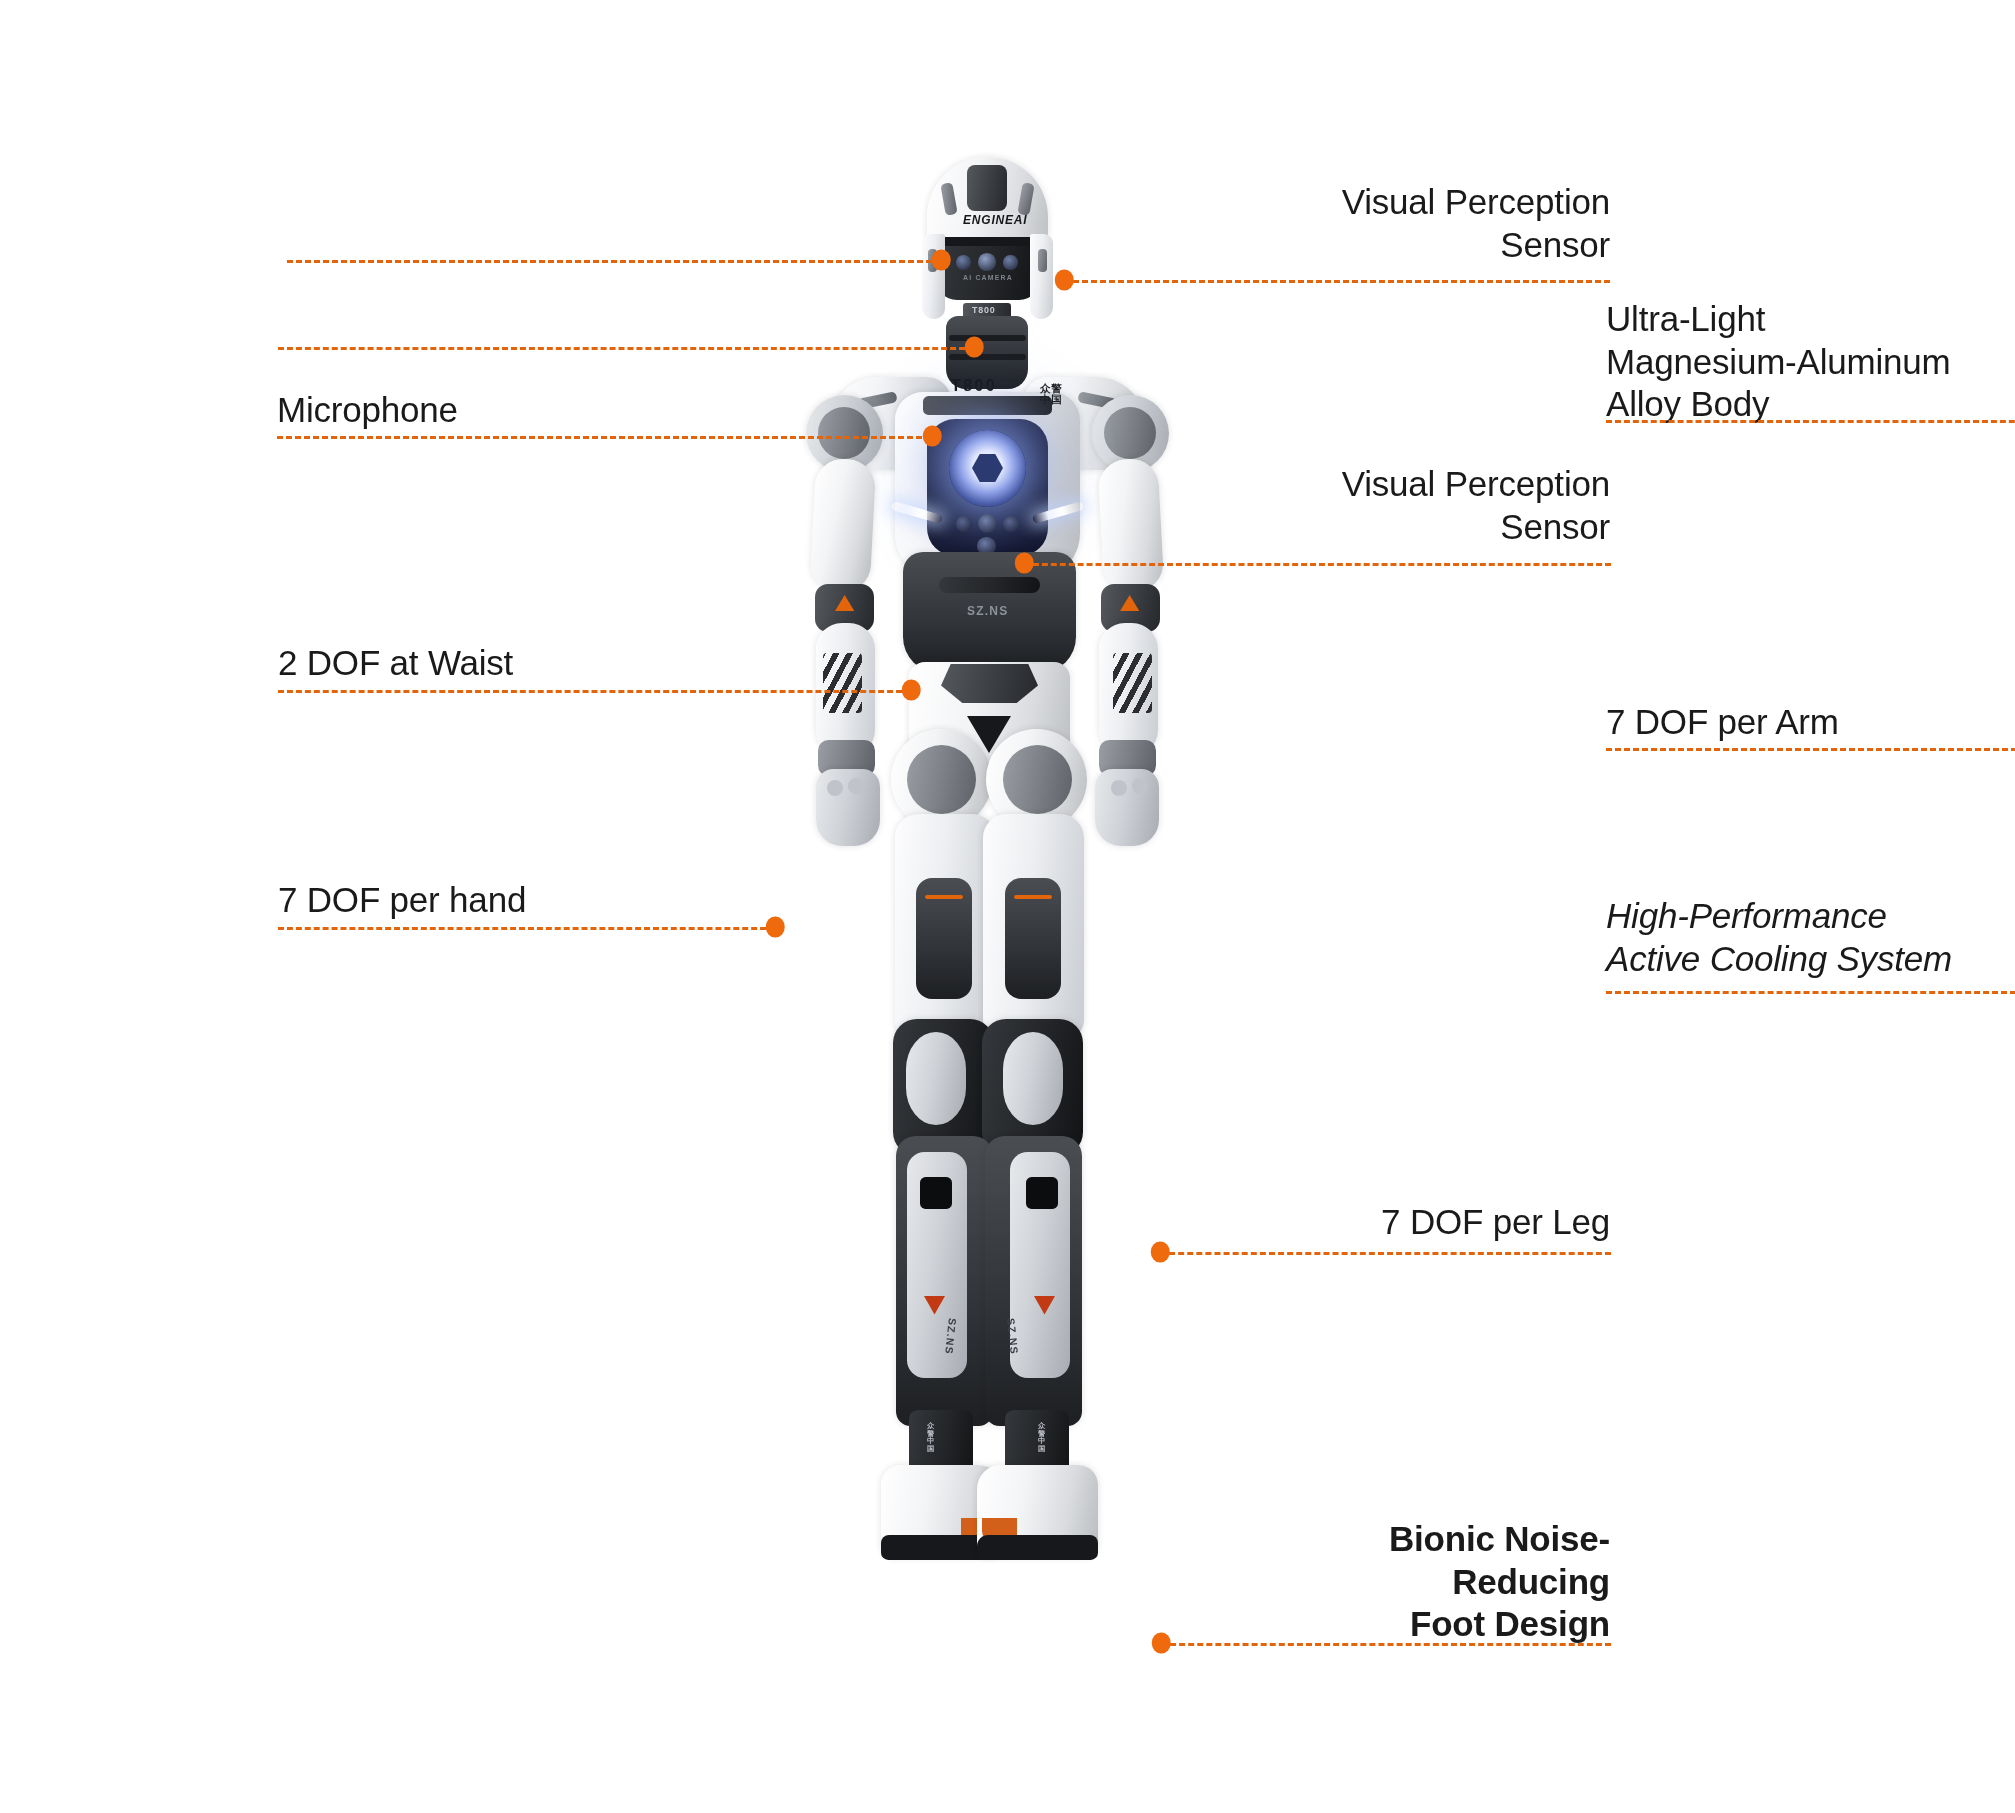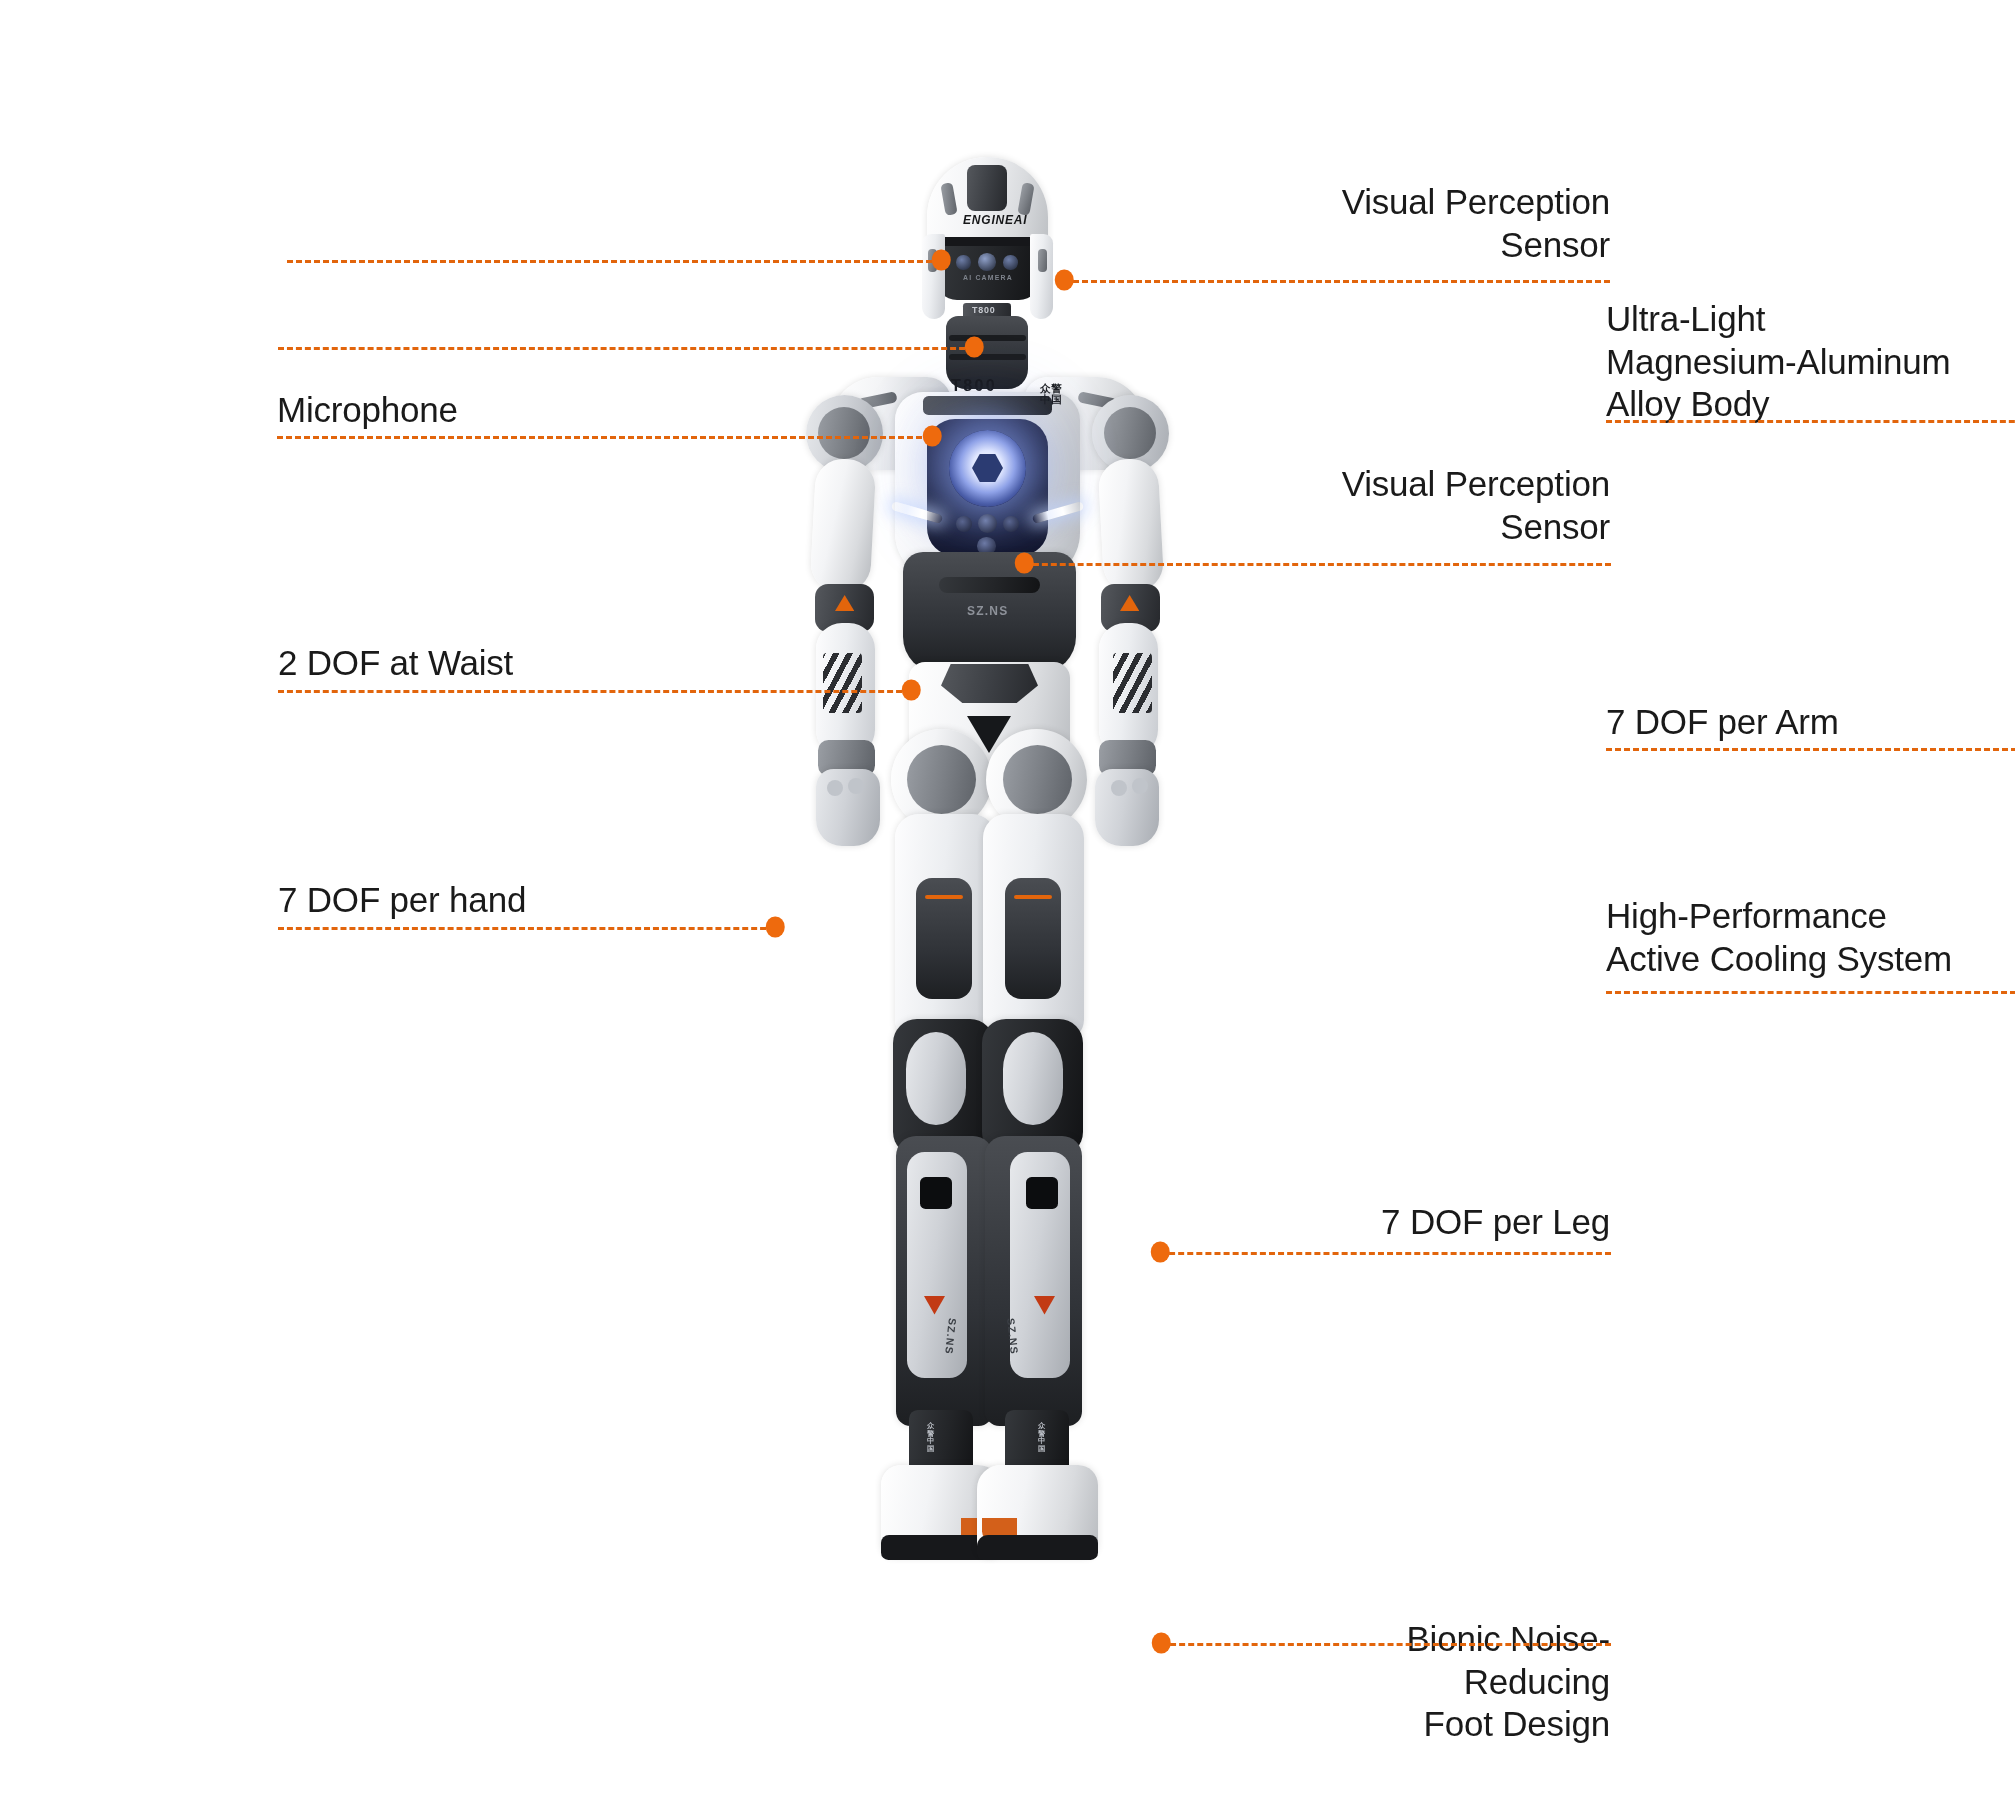--- a/index.html
+++ b/index.html
@@ -310,31 +310,31 @@
 
 <div class="label r" style="left:1269px;top:463px;width:341px;">Visual Perception
 Sensor</div>
 <div class="lead" style="left:1024px;top:563px;width:587px;"></div>
 <div class="dot" style="left:1024px;top:563px;"></div>
 
 <div class="label r" style="left:1269px;top:1201px;width:341px;">7 DOF per Leg</div>
 <div class="lead" style="left:1160px;top:1252px;width:451px;"></div>
 <div class="dot" style="left:1160px;top:1252px;"></div>
 
-<div class="label r" style="left:1269px;top:1618px;width:341px;">Bionic Noise-Reducing
+<div class="label r" style="left:1269px;top:1518px;width:341px;font-weight:bold;">Bionic Noise-Reducing
 Foot Design</div>
 <div class="lead" style="left:1161px;top:1643px;width:450px;"></div>
 <div class="dot" style="left:1161px;top:1643px;"></div>
 
 <div class="label l" style="left:1606px;top:298px;">Ultra-Light
 Magnesium-Aluminum
 Alloy Body</div>
 <div class="lead" style="left:1606px;top:420px;width:561px;"></div>
 
 <div class="label l" style="left:1606px;top:701px;">7 DOF per Arm</div>
 <div class="lead" style="left:1606px;top:748px;width:438px;"></div>
 
-<div class="label l" style="left:1606px;top:895px;">High-Performance
+<div class="label l" style="left:1606px;top:895px;font-style:italic;">High-Performance
 Active Cooling System</div>
 <div class="lead" style="left:1606px;top:991px;width:814px;"></div>
 
 </div>
 
 
 </body></html>

